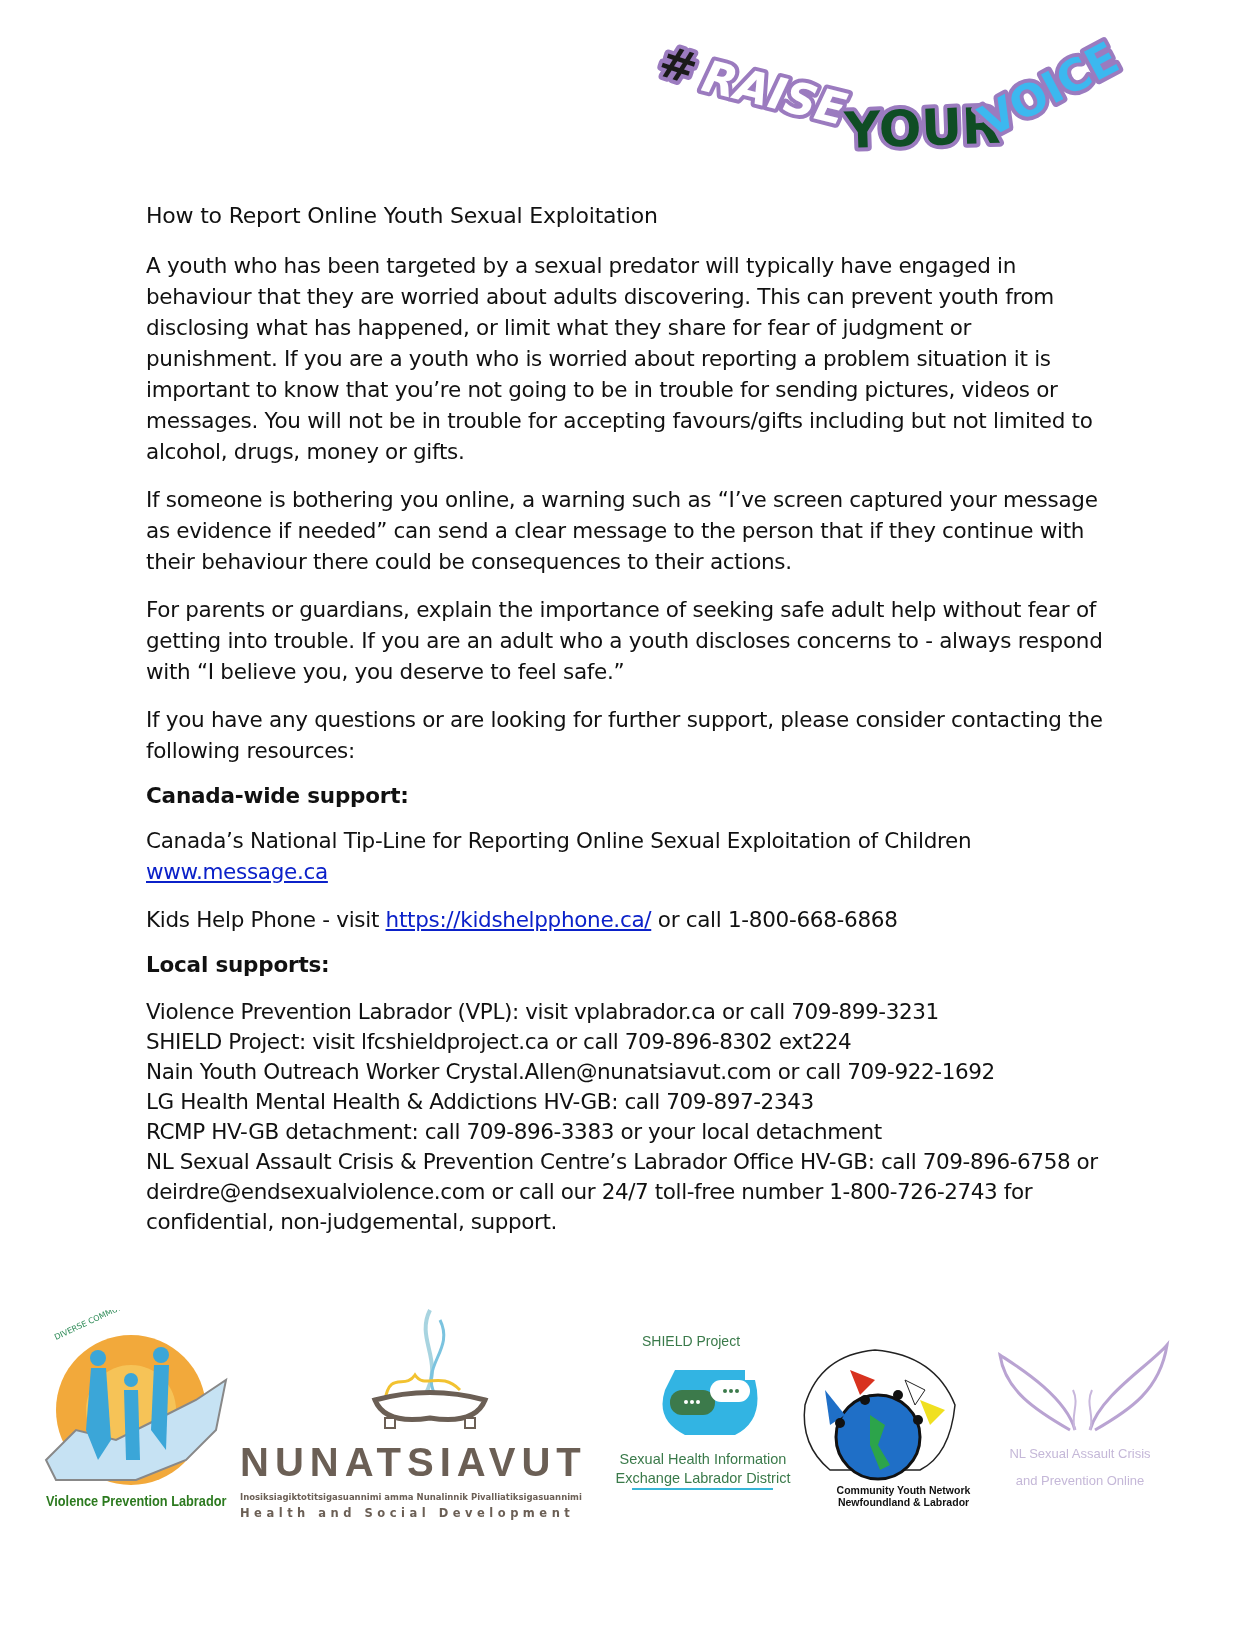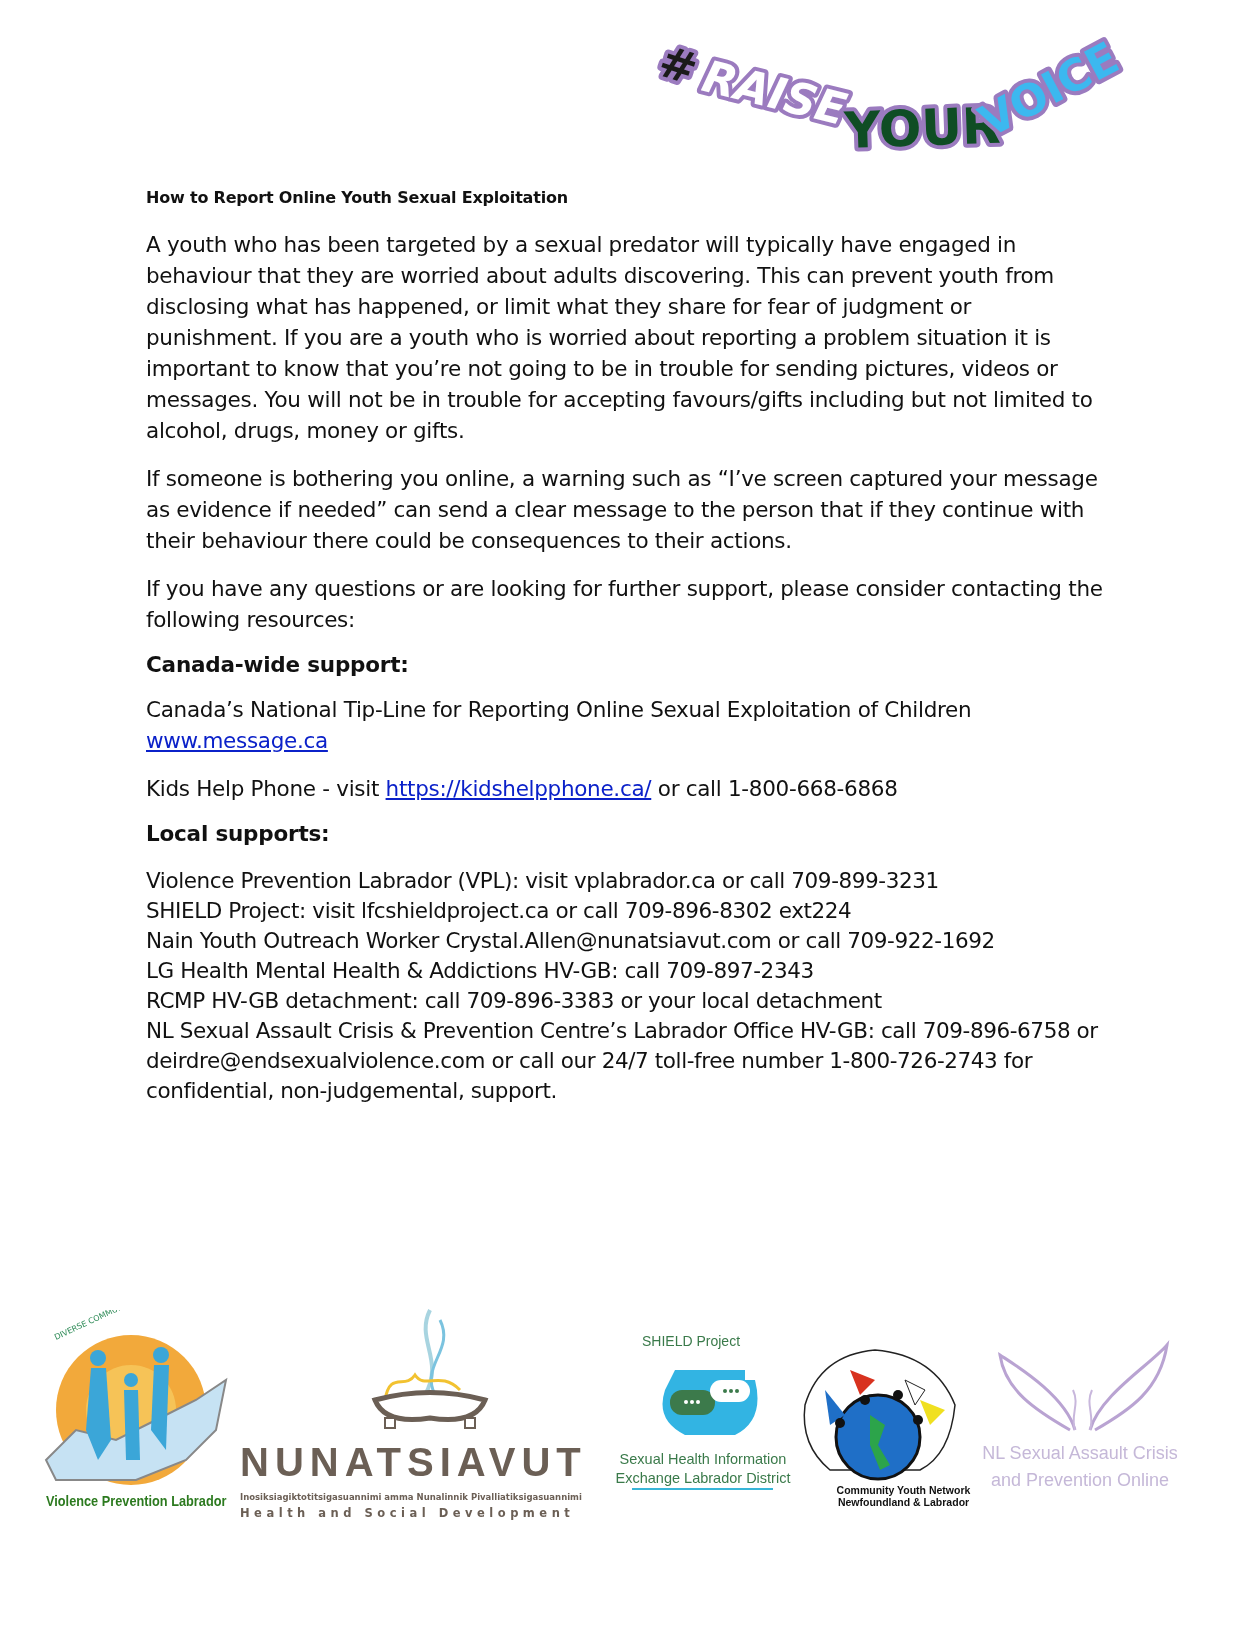--- a/index.html
+++ b/index.html
@@ -1,54 +1,55 @@
 <!DOCTYPE html>
 <html><head>
 <meta charset="utf-8">
 <style>
   html, body { margin:0; padding:0; background:#ffffff; }
   body { width:1258px; height:1628px; position:relative; overflow:hidden;
          font-family:"DejaVu Sans", sans-serif; color:#111; }
   .banner { position:absolute; left:640px; top:20px; width:560px; height:150px; }
   .content { position:absolute; left:146px; top:188px; width:960px; }
-  .title { font-weight:bold; font-size:16px; margin:0 0 22px 0; letter-spacing:-0.2px; }
+  .title { font-weight:normal; font-size:22px; margin:15px 0 22px 0; letter-spacing:-0.2px; }
   p { font-size:21.5px; line-height:31px; margin:0 0 17px 0; letter-spacing:-0.3px; }
   h3 { font-size:21.5px; font-weight:bold; margin:0 0 17px 0; letter-spacing:-0.2px; }
   a { color:#0b21c9; text-decoration:underline; }
   .local { font-size:21.5px; line-height:30px; letter-spacing:-0.4px; margin-top:20px; }
   .local div { margin:0; }
   .logo { position:absolute; }
   .nun-word { position:absolute; left:240px; top:1440px; font-size:40px; letter-spacing:6px;
               color:#6b5f55; font-weight:bold; font-family:Liberation Sans, sans-serif; }
   .nun-sub1 { position:absolute; left:240px; top:1492px; font-size:8.5px; color:#6b5f55; font-weight:bold; }
   .nun-sub2 { position:absolute; left:240px; top:1506px; font-size:11.5px; color:#6b5f55; letter-spacing:4.5px; font-weight:bold; }
   .vpl-label { position:absolute; left:46px; top:1492px; font-size:15px; font-weight:bold; color:#2c7a1f;
                font-family:"Liberation Sans", sans-serif; transform:scaleX(0.85); transform-origin:left; }
   .shield-title { position:absolute; left:642px; top:1333px; font-size:14px; color:#3a7a4a; font-family:"Liberation Sans", sans-serif; }
   .shield-line { position:absolute; left:632px; top:1488px; width:141px; height:2px; background:#38b6d8; }
   .shield-sub { position:absolute; left:610px; top:1450px; width:186px; text-align:center; font-size:14.5px; line-height:19px; color:#3a7a4a; font-family:"Liberation Sans", sans-serif; }
   .cyn-sub { position:absolute; left:816px; top:1484px; width:175px; text-align:center; font-size:10.5px; line-height:12px; font-weight:bold; color:#111; font-family:"Liberation Sans", sans-serif; }
-  .nl-sub { position:absolute; left:975px; top:1440px; width:210px; text-align:center; font-size:18px; line-height:27px; color:#c5b8d8; font-family:"Liberation Sans", sans-serif; }
+  .nl-sub { position:absolute; left:975px; top:1440px; width:210px; text-align:center; font-size:13px; line-height:27px; color:#c5b8d8; font-family:"Liberation Sans", sans-serif; }
 </style>
 </head>
 <body>
 
 <svg class="banner" viewBox="0 0 560 150">
   <g font-family="DejaVu Sans, sans-serif" font-weight="bold" font-size="44" stroke="#9b7bbf" stroke-width="8" paint-order="stroke" stroke-linejoin="round">
     <text x="18" y="58" fill="#1a1a1a" transform="rotate(18 30 50)">#</text>
     <text x="60" y="70" fill="#ffffff" transform="rotate(14 60 70)" font-style="italic">RAISE</text>
     <text x="205" y="128" fill="#0f4d24" transform="rotate(-2 205 128)" font-size="50">YOUR</text>
     <text x="350" y="118" fill="#3cb8ef" transform="rotate(-28 350 118)">VOICE</text>
   </g>
 </svg>
 
 <div class="content">
   <div class="title">How to Report Online Youth Sexual Exploitation</div>
   <p>A youth who has been targeted by a sexual predator will typically have engaged in behaviour that they are worried about adults discovering. This can prevent youth from disclosing what has happened, or limit what they share for fear of judgment or punishment. If you are a youth who is worried about reporting a problem situation it is important to know that you’re not going to be in trouble for sending pictures, videos or messages. You will not be in trouble for accepting favours/gifts including but not limited to alcohol, drugs, money or gifts.</p>
   <p>If someone is bothering you online, a warning such as “I’ve screen captured your message as evidence if needed” can send a clear message to the person that if they continue with their behaviour there could be consequences to their actions.</p>
+  <p>For parents or guardians, explain the importance of seeking safe adult help without fear of getting into trouble. If you are an adult who a youth discloses concerns to - always respond with “I believe you, you deserve to feel safe.”</p>
   <p>If you have any questions or are looking for further support, please consider contacting the following resources:</p>
 
   <h3>Canada-wide support:</h3>
   <p>
     <span>Canada’s National Tip-Line for Reporting Online Sexual Exploitation of Children</span><br>
     <a href="#">www.message.ca</a>
   </p>
   <p>
     <span>Kids Help Phone - visit </span><a href="#">https://kidshelpphone.ca/</a><span> or call 1-800-668-6868</span>
   </p>

